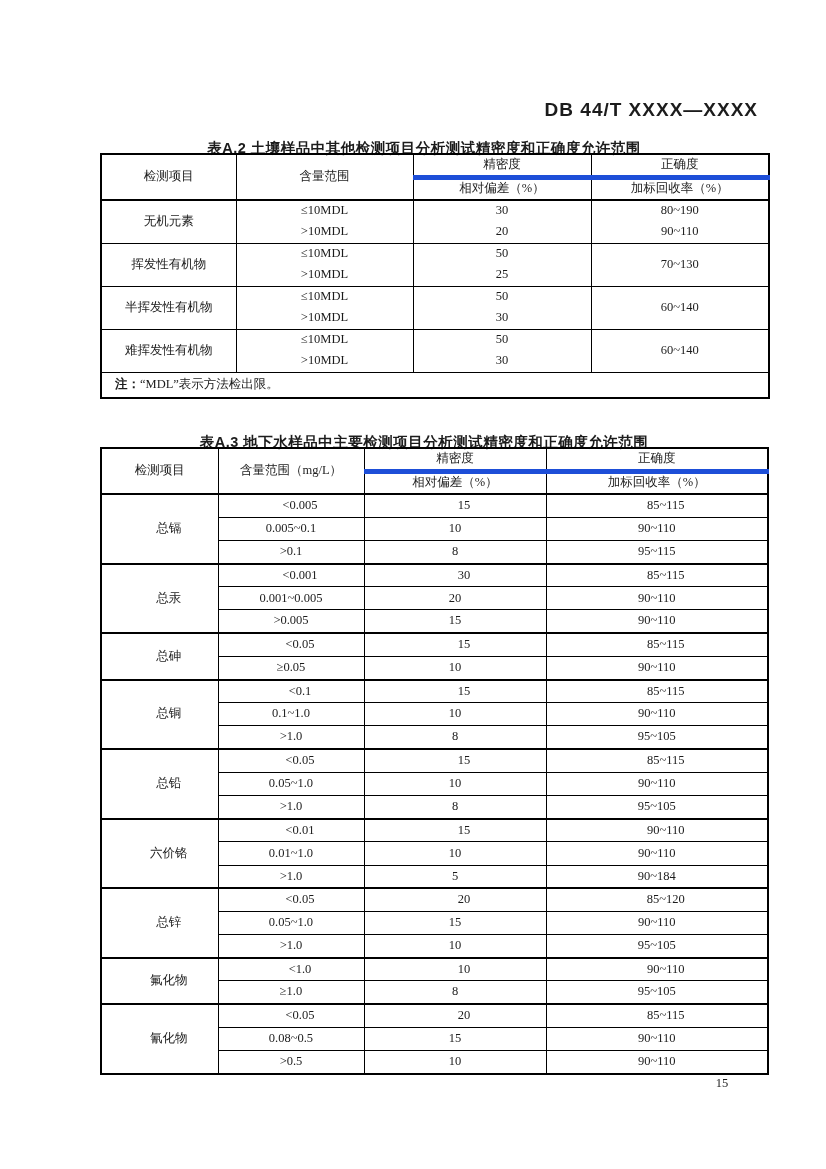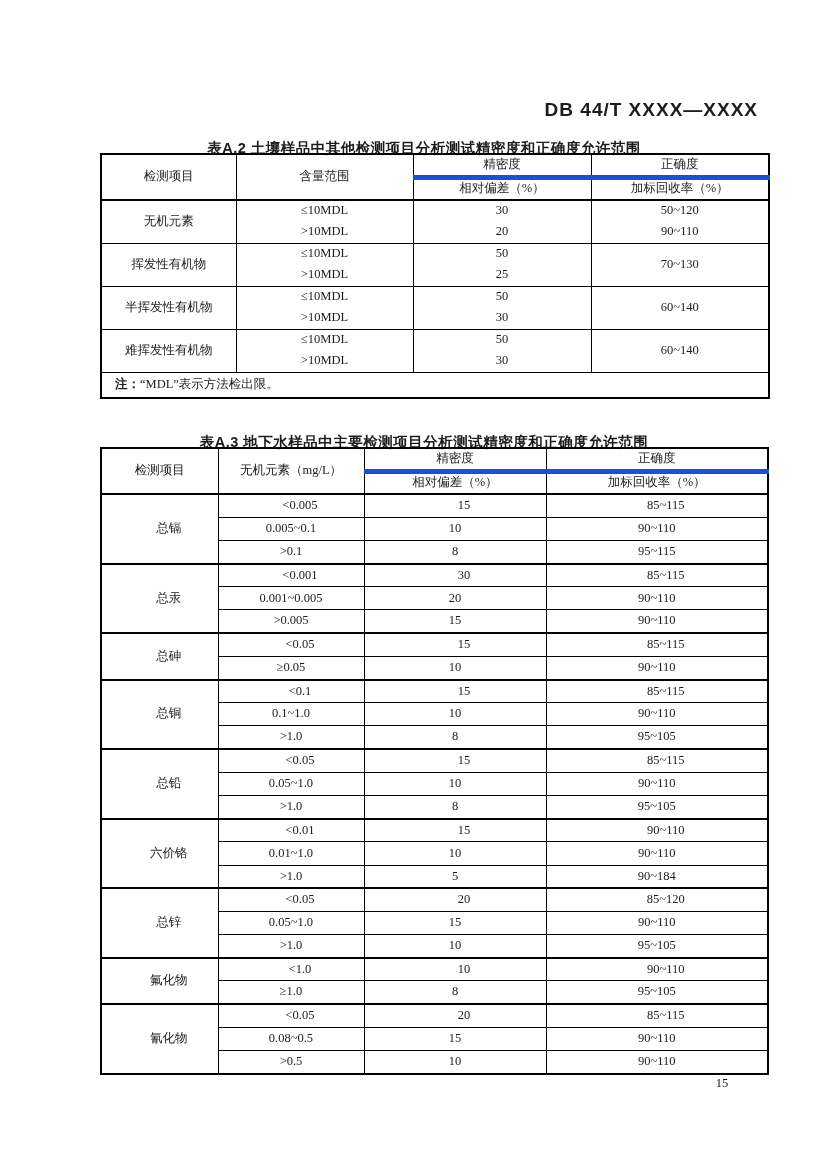--- a/index.html
+++ b/index.html
@@ -107,21 +107,21 @@
     <tr class="h2">
       <th>相对偏差（%）</th>
       <th>加标回收率（%）</th>
     </tr>
   </thead>
   <tbody>
       <tr class="group-start">
         <td rowspan="2">无机元素</td>
         <td>≤10MDL</td>
         <td>30</td>
-        <td>50~120</td>
+        <td>80~190</td>
       </tr>
       <tr>
         <td>&gt;10MDL</td>
         <td>20</td>
         <td>90~110</td>
       </tr>
       <tr class="group-start">
         <td rowspan="2">挥发性有机物</td>
         <td>≤10MDL</td>
         <td>50</td>
@@ -166,21 +166,21 @@
 <table class="doc-table" id="table-a3">
   <colgroup>
     <col style="width:117px">
       <col style="width:146px">
       <col style="width:182px">
       <col style="width:222px">
   </colgroup>
   <thead>
     <tr class="h1">
       <th rowspan="2">检测项目</th>
-      <th rowspan="2">无机元素（mg/L）</th>
+      <th rowspan="2">含量范围（mg/L）</th>
       <th class="split">精密度</th>
       <th class="split">正确度</th>
     </tr>
     <tr class="h2">
       <th>相对偏差（%）</th>
       <th>加标回收率（%）</th>
     </tr>
   </thead>
   <tbody>
       <tr class="group-start">

